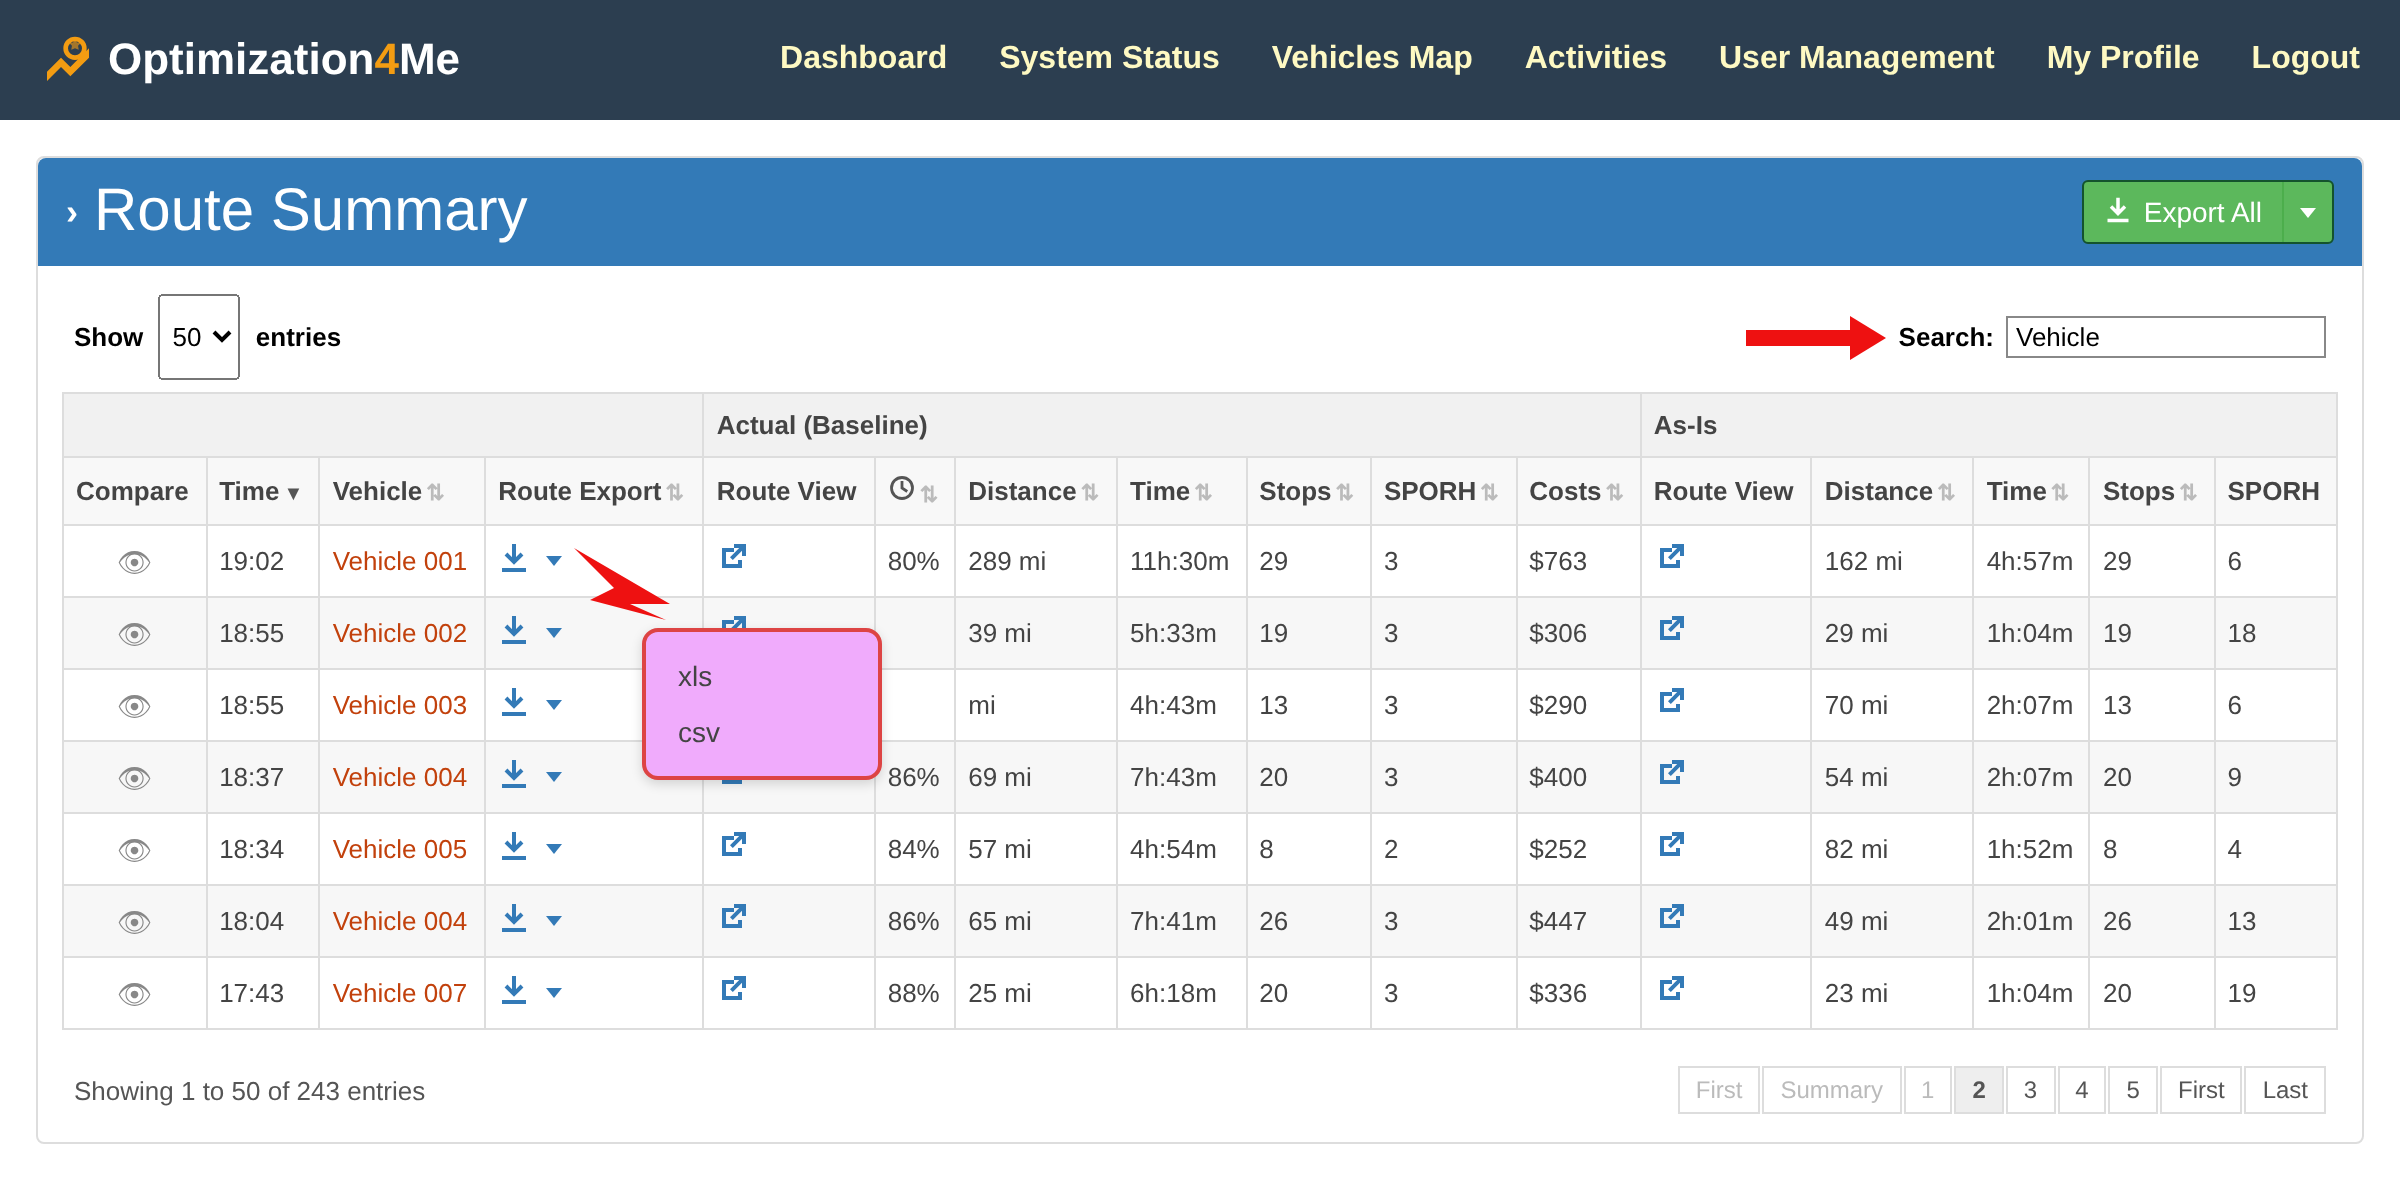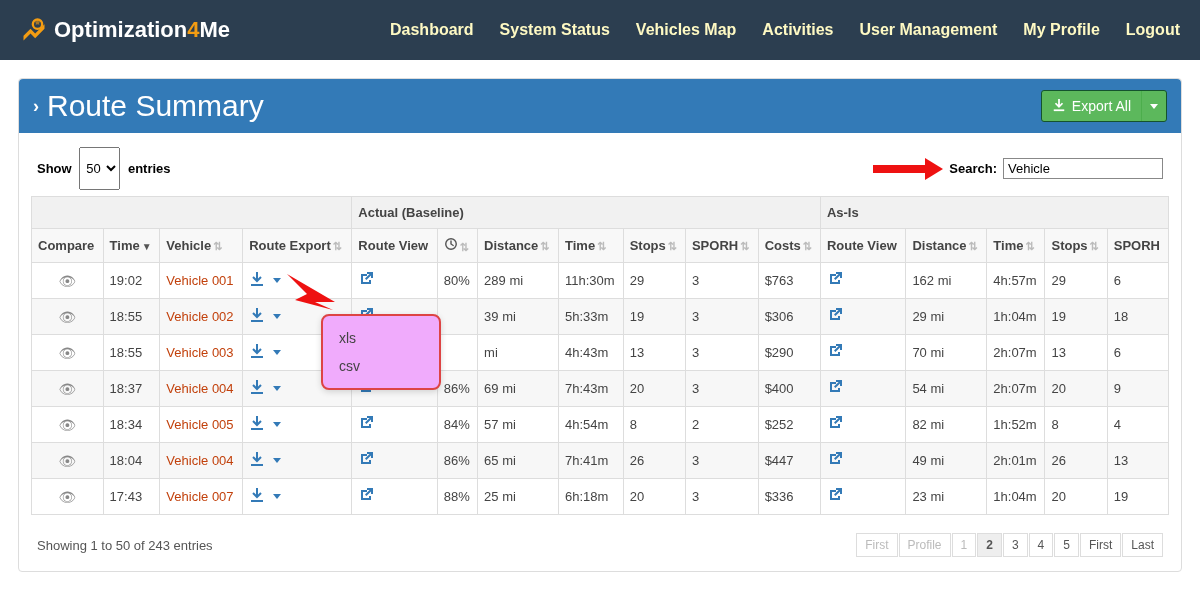--- a/index.html
+++ b/index.html
@@ -393,21 +393,21 @@
         <svg viewBox="0 0 50 40">
             <polygon points="2,2 50,30 30,30 48,38 10,28 22,22" fill="#e11"></polygon>
           </svg>
       </div>
     </div>
 
     <div class="table-footer">
       <span>Showing 1 to 50 of 243 entries</span>
       <div class="pager">
         <button class="disabled">First</button>
-        <button class="disabled">Profile</button>
+        <button class="disabled">Summary</button>
         <button class="disabled">1</button>
         <button class="active">2</button>
         <button>3</button>
         <button>4</button>
         <button>5</button>
         <button>First</button>
         <button>Last</button>
       </div>
     </div>
   </div>

